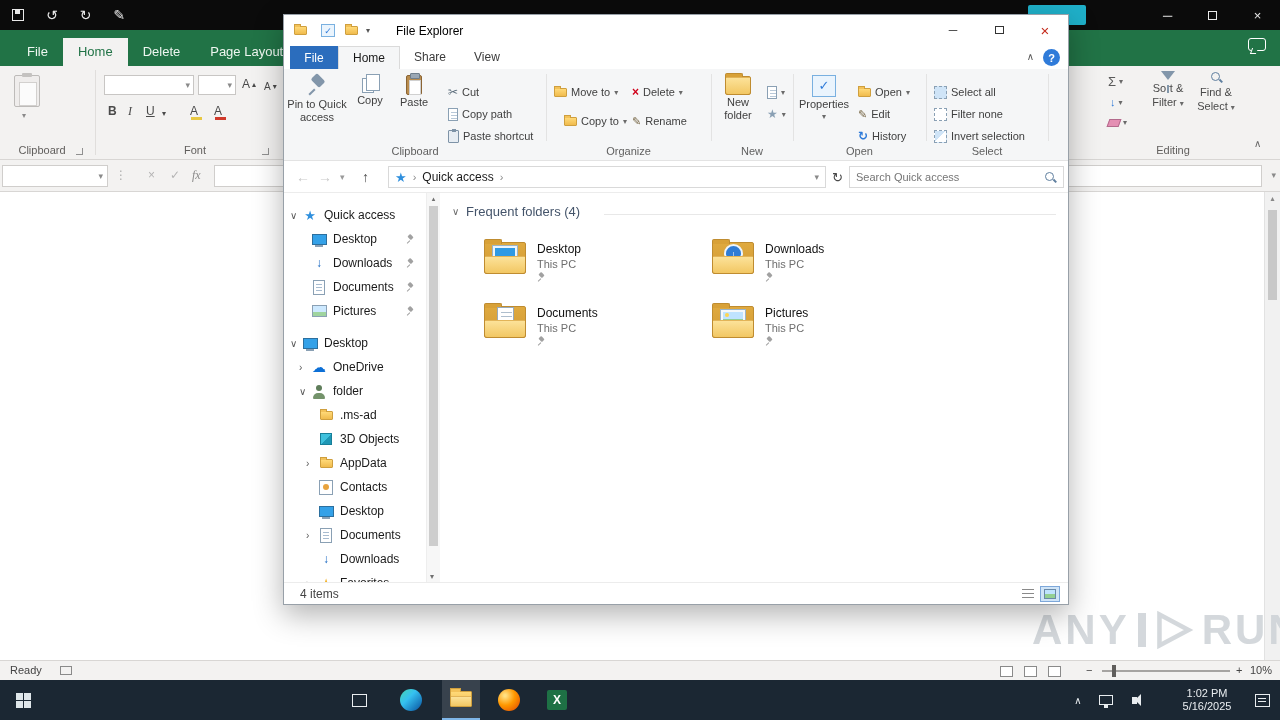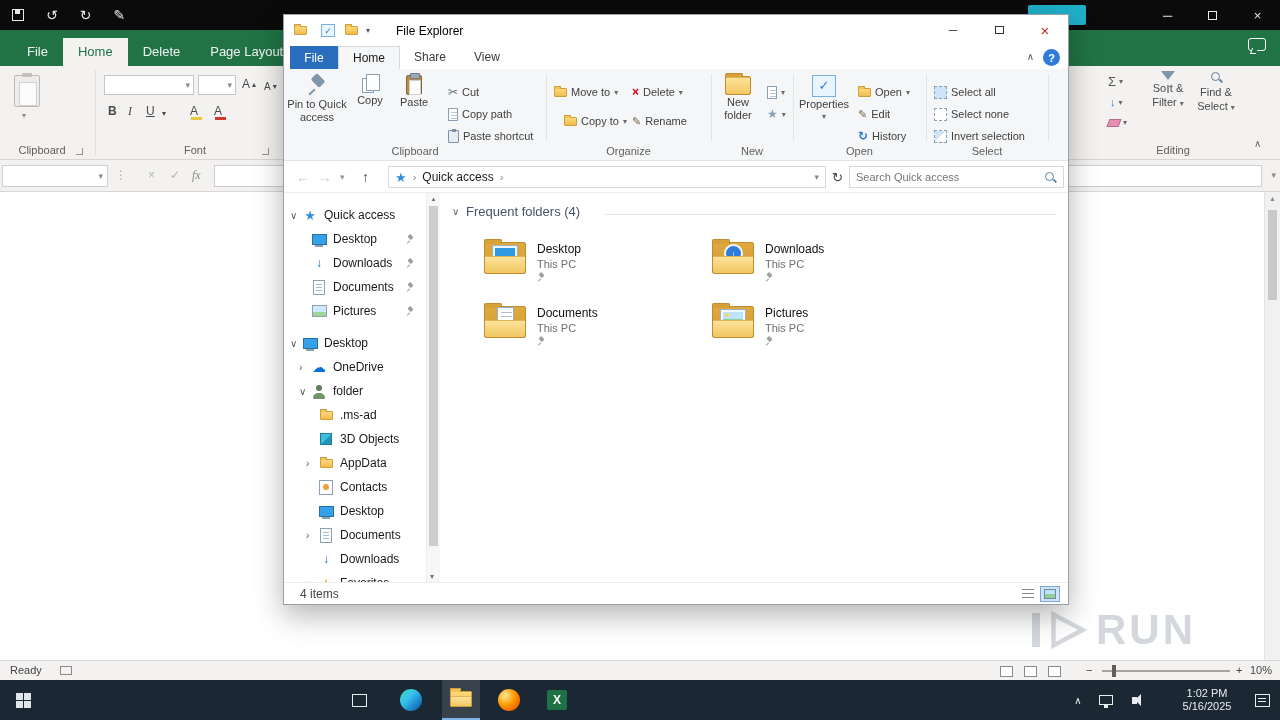--- a/index.html
+++ b/index.html
@@ -279,20 +279,21 @@
     <span class="abs" style="right:4px;top:10px;font-size:9px;color:#8a8a8a">▾</span>
   </div>
 
   <div class="xl-sheet"></div>
   <div class="xl-vscroll">
     <span style="line-height:14px">▴</span>
     <div class="xl-vthumb"></div>
   </div>
 
   <div class="watermark">
+    <span>ANY</span>
     <span class="wm-bar"></span>
     <svg width="40" height="40" viewBox="0 0 44 44">
       <polygon points="6,5 38,22 6,39" fill="none" stroke="#cdd2d6" stroke-width="5"></polygon>
     </svg>
     <span>RUN</span>
   </div>
 
   <div class="xl-status">
     <span class="abs" style="left:10px;top:3px">Ready</span>
     <span class="abs" style="left:60px;top:5px;width:12px;height:9px;border:1px solid #8a8a8a"></span>
@@ -464,21 +465,21 @@
       </div>
       <div class="fe-div" style="left:642px"></div>
       <div class="fe-glabel" style="left:509px;width:133px">Open</div>
 
       <div class="fe-sm" style="left:650px;top:13px">
         <span class="ic-sel"></span>
         <span>Select all</span>
       </div>
       <div class="fe-sm" style="left:650px;top:35px">
         <span class="ic-sel none"></span>
-        <span>Select none</span>
+        <span>Filter none</span>
       </div>
       <div class="fe-sm" style="left:650px;top:57px">
         <span class="ic-sel inv"></span>
         <span>Invert selection</span>
       </div>
       <div class="fe-div" style="left:764px"></div>
       <div class="fe-glabel" style="left:642px;width:122px">Select</div>
     </div>
 
     <div class="fe-nav">

